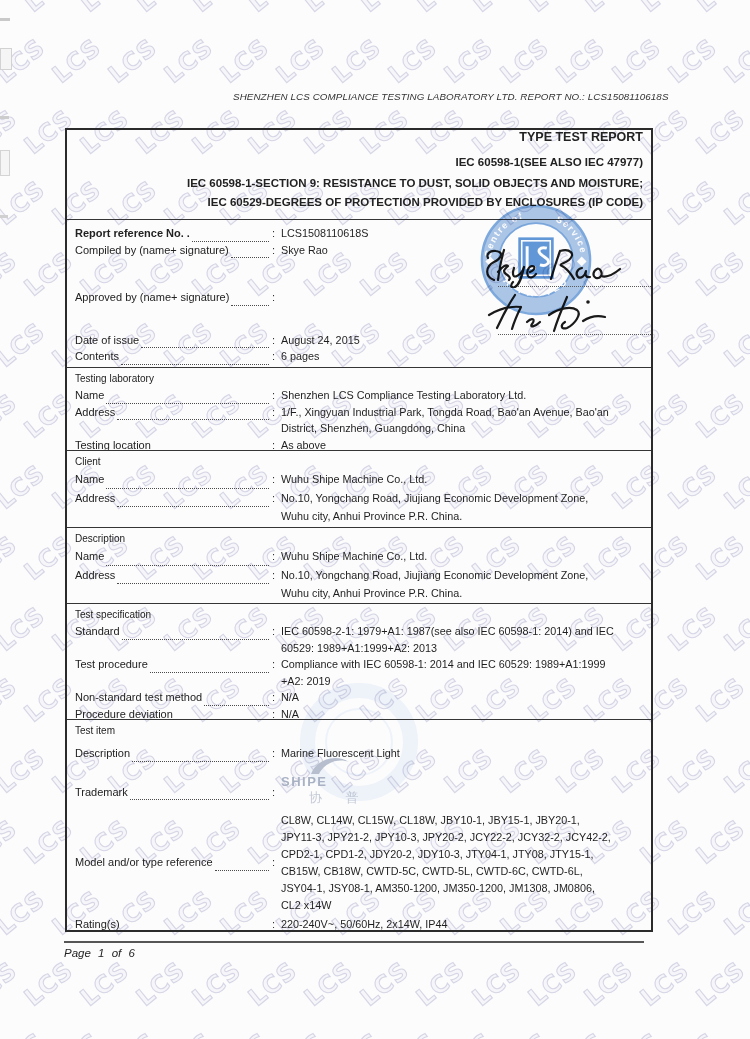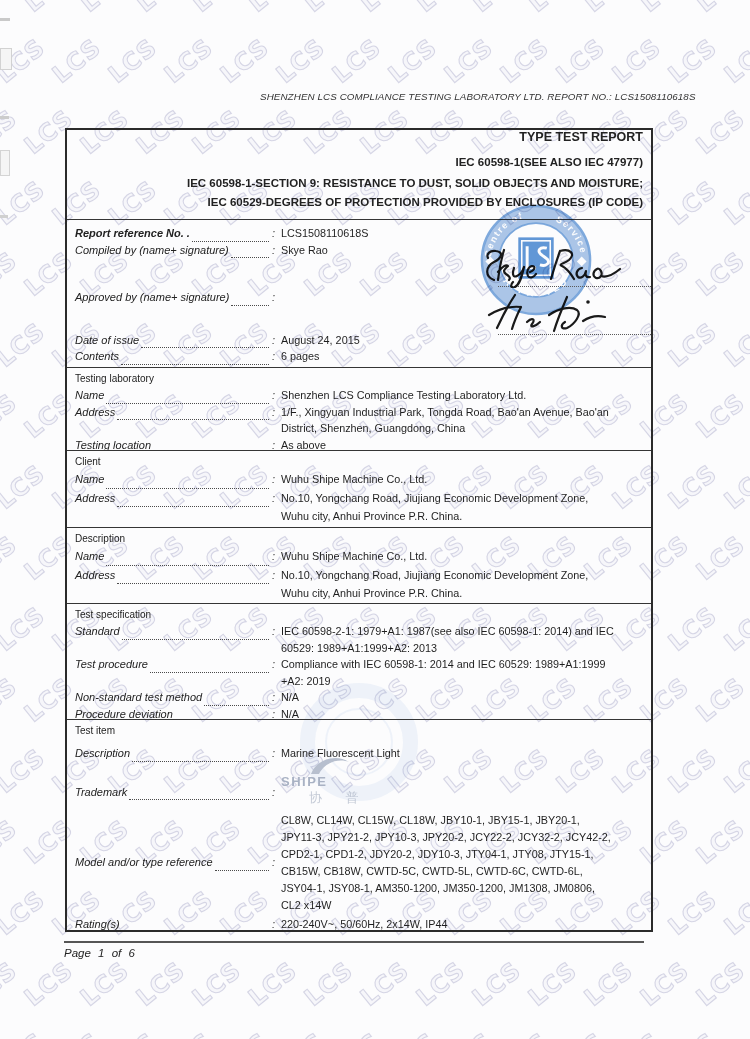--- a/index.html
+++ b/index.html
@@ -27,37 +27,37 @@
   }
   .ghost-stamp::after{
     content:""; position:absolute; inset:10px; border-radius:50%;
     border:2px solid rgba(120,160,212,0.10);
   }
   
   .edge-mark { position:absolute; left:0; z-index:0; }
   
   .header-line {
     position:absolute; left:233px; top:91px; z-index:1;
-    font-size:9.8px; font-style:italic; color:#333; white-space:nowrap; letter-spacing:0.1px;margin-left:27px;
+    font-size:9.8px; font-style:italic; color:#333; white-space:nowrap; letter-spacing:0.1px;
   }
   .footer-rule { position:absolute; left:64px; top:941px; width:580px; height:2px; background:#565656; z-index:1; }
   .footer-page {
     position:absolute; left:64px; top:947px; width:580px; z-index:1;
     text-align:left; font-size:11.5px; font-style:italic; word-spacing:4px; color:#222;
   }
   
   #doc-table {
     position:absolute; left:65px; top:128px; width:588px; height:804px; z-index:1;
     border:2px solid #2b2b2b; background:transparent;
   }
   .section { padding:2px 8px 0 8px; overflow:hidden; }
   .section + .section { border-top:1.5px solid #353535; }
   .heading { font-weight:400; font-size:10px; line-height:17px; }
   .row { display:flex; align-items:flex-start; font-size:11px; line-height:16.5px; }
-  .lbl { flex:0 0 200px; display:flex; min-width:0;font-style:italic; }
+  .lbl { flex:0 0 200px; display:flex; min-width:0; }
   .lbl.b .lt { font-weight:700; }
   .lbl::after { content:":"; margin-left:1px; color:#333; }
   .lt { white-space:nowrap; }
   .dots { flex:1; min-width:8px; margin:0 2px; align-self:flex-end; height:13px;
           border-bottom:1.8px dotted #4a4a4a; }
   .val { flex:1; margin-left:6px; font-size:10.8px; color:#1f1f1f; }
   .val div { white-space:nowrap; }
   
   [data-name="section-title"] { height:89px; text-align:right; padding-top:0; }
   .title-line { font-weight:700; font-size:11.5px; line-height:14px; }

